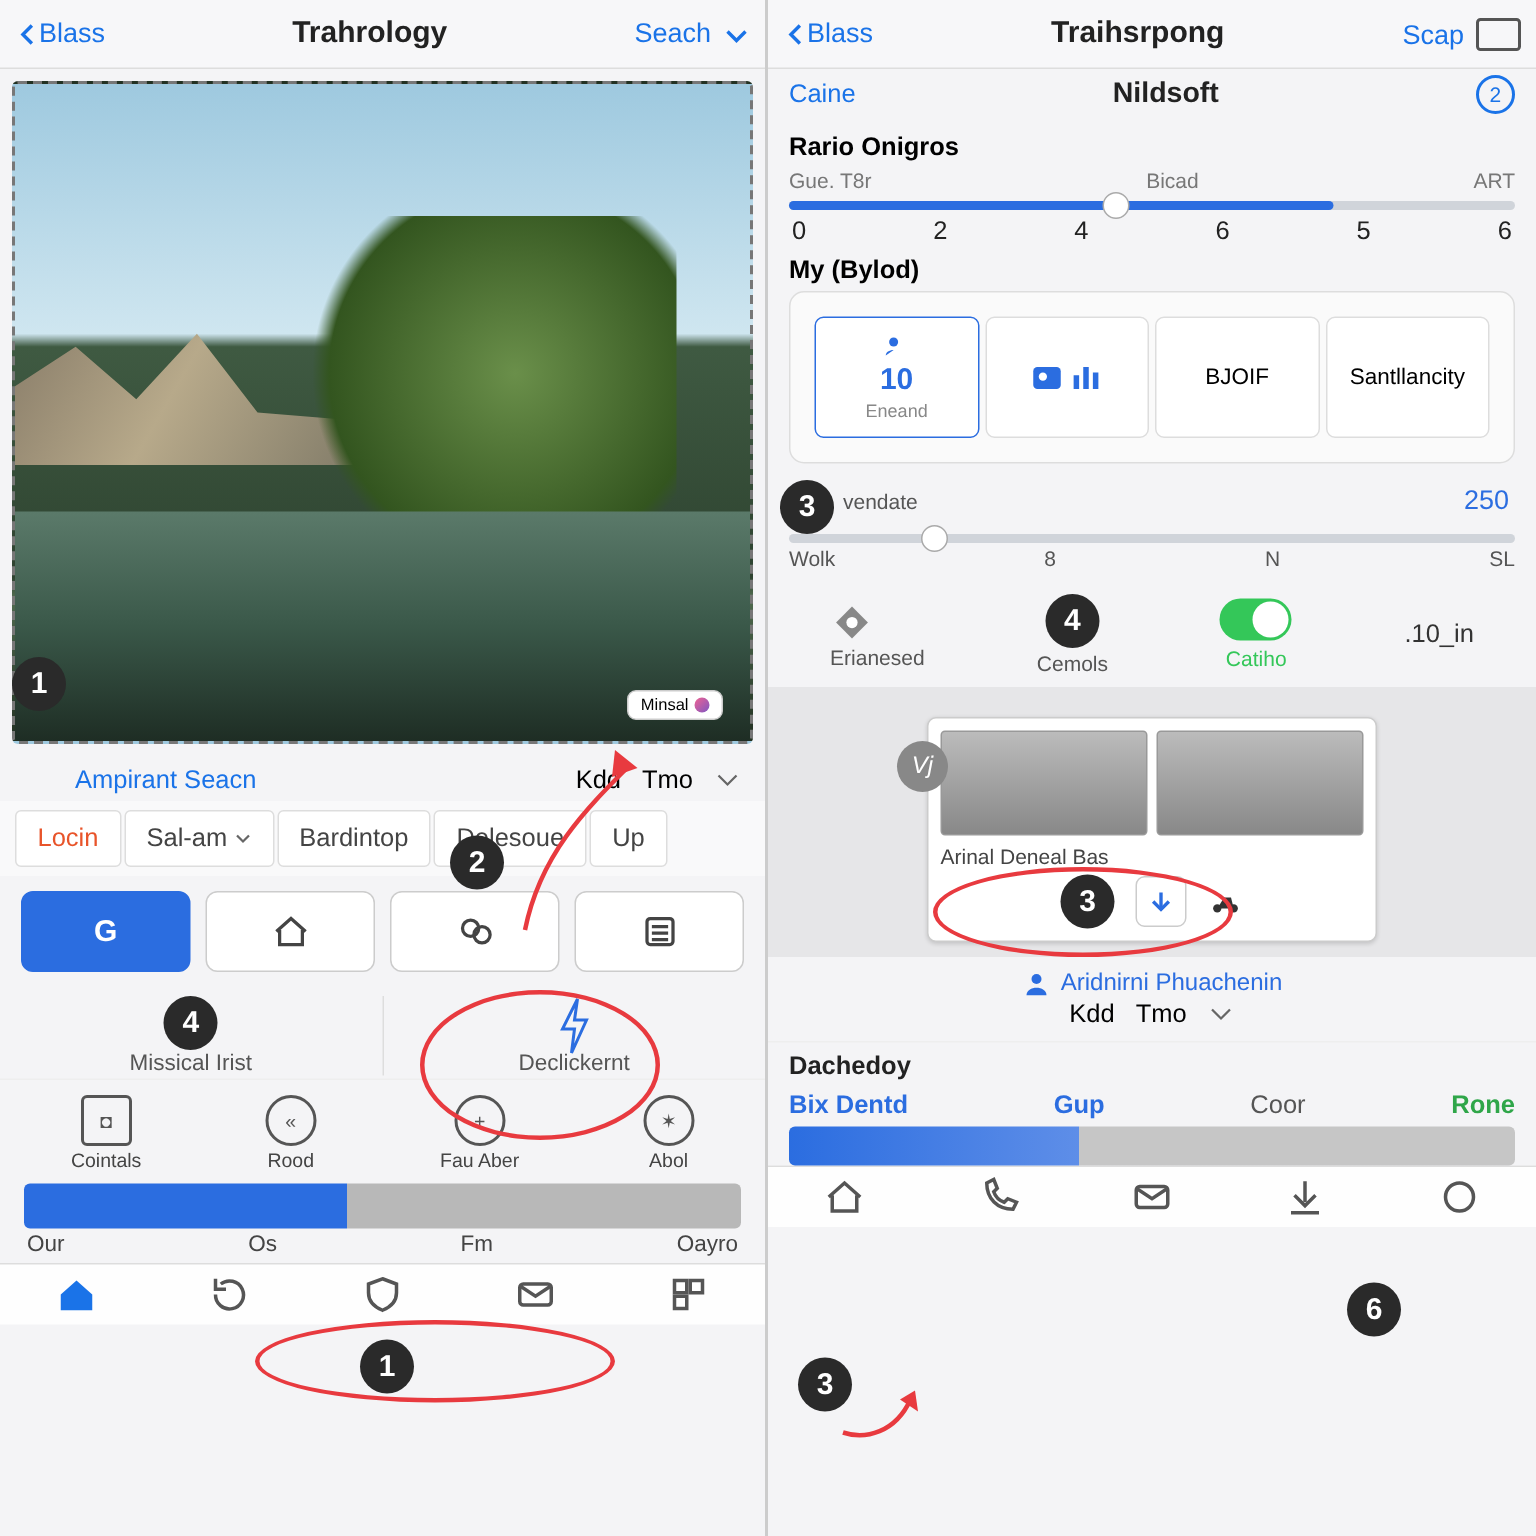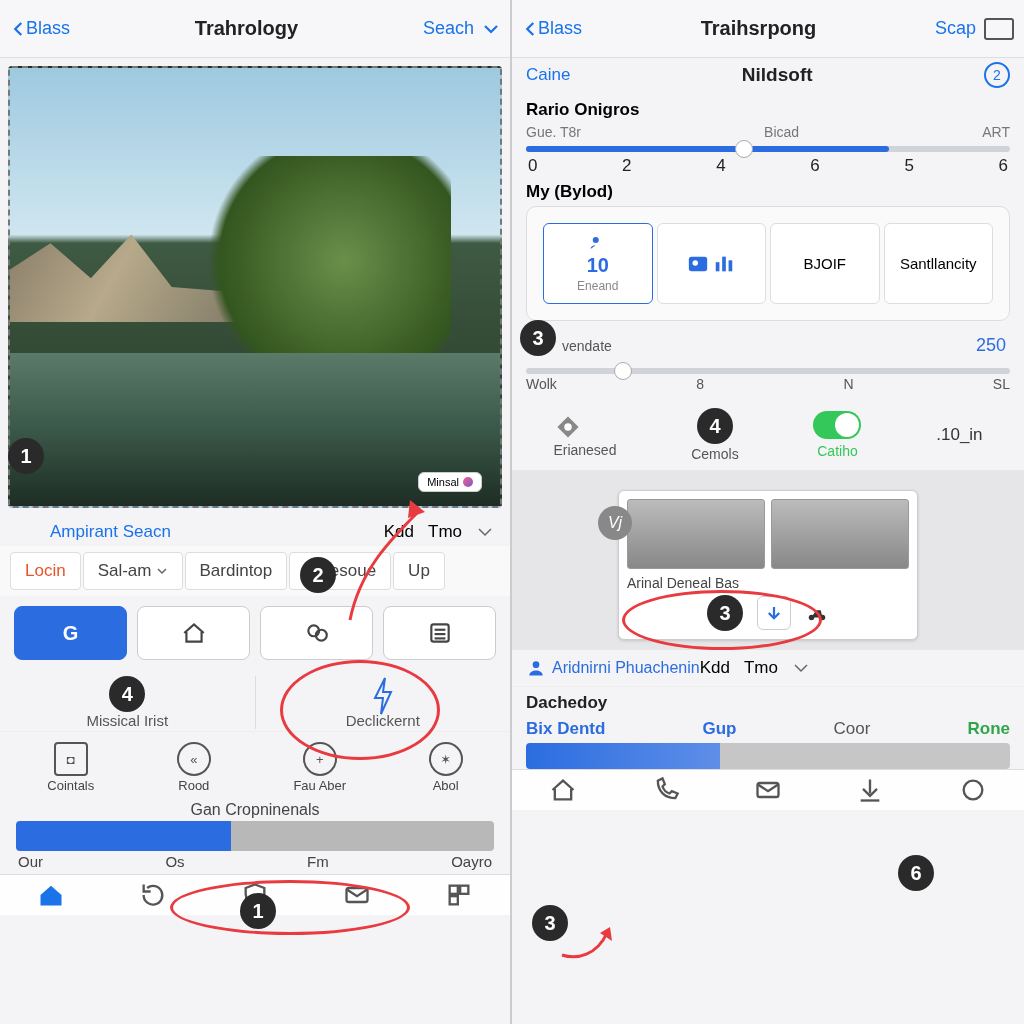--- a/index.html
+++ b/index.html
@@ -6,27 +6,27 @@
 body {
   font-family: -apple-system, BlinkMacSystemFont, "Segoe UI", Arial, sans-serif;
   background: #f4f4f6;
   width: 1024px;
   height: 1024px;
   display: flex;
 }
 .pane { width: 512px; height: 1024px; display: flex; flex-direction: column; position: relative; }
 .pane-left { border-right: 2px solid #ccc; }
 .header {
-  height: 58px; display: flex; align-items: center; justify-content: space-between;
+  height: 46px; display: flex; align-items: center; justify-content: space-between;
   padding: 0 10px; background: #f7f7f9; border-bottom: 1px solid #ddd;
 }
 .back { color: #1a73e8; font-size: 18px; display: flex; align-items: center; cursor: pointer; }
 .back svg { margin-right: -2px; }
 .title { font-weight: 700; font-size: 20px; color: #222; }
-.search-link { color: #1a73e8; font-size: 18px; display: flex; align-items: center; gap: 8px; }
+.search-link { color: #1a73e8; font-size: 18px; display: flex; align-items: flex-end; gap: 8px; }
 .hero {
   margin: 8px; border-radius: 4px; height: 442px;
   border: 2px dashed #777; position: relative;
   background: linear-gradient(to bottom, #9ec9df 0%, #cfe6f0 38%, #3f5a42 40%, #2e4330 75%, #506b4f 78%, #223122 100%);
   overflow: hidden;
 }
 .hero .mountains {
   position: absolute; left: 0; top: 38%; width: 55%; height: 20%;
   background: linear-gradient(120deg, #8a7e6a 0%, #b7a98a 40%, #747060 100%);
   clip-path: polygon(0 40%, 15% 10%, 30% 50%, 45% 0, 60% 60%, 100% 70%, 100% 100%, 0 100%);
@@ -110,21 +110,21 @@
 .quick .q { text-align: center; font-size: 14px; color: #555; }
 .toggle { width: 48px; height: 28px; background: #34c759; border-radius: 14px; position: relative; margin: 0 auto 4px; }
 .toggle::after { content:""; position:absolute; right:2px; top:2px; width:24px; height:24px; background:#fff; border-radius:50%; }
 .thumbs { background: #e6e6e8; padding: 20px 14px 10px; position: relative; }
 .thumb-box { width: 300px; margin: 0 auto; background: #fff; border: 1px solid #ccc; border-radius: 6px; padding: 8px; box-shadow: 0 1px 3px rgba(0,0,0,.15); }
 .thumb-box .pics { display: flex; gap: 6px; }
 .thumb-box .pics .pic { flex:1; height:70px; background: linear-gradient(#bbb,#888); border:1px solid #999; border-radius:3px; filter: grayscale(100%); }
 .thumb-box .tl { font-size: 14px; color: #444; margin: 6px 0 4px; }
 .thumb-box .controls { display: flex; gap: 14px; align-items: center; justify-content: center; }
 .thumb-box .controls .c { width: 34px; height: 34px; border:1px solid #ccc; border-radius:6px; display:flex; align-items:center; justify-content:center; color:#2b6de0; }
-.link-row { display: flex; align-items: center; padding: 8px 14px; font-size: 16px; }
+.link-row { display: flex; align-items: center; padding: 8px 14px; font-size: 16px; flex-direction: column; }
 .link-row .l { color: #2b6de0; display:flex; align-items:center; gap:6px; }
 .dach { padding: 6px 14px 2px; font-size: 17px; font-weight: 700; color: #222; border-top: 1px solid #eee; }
 .chips { display: flex; justify-content: space-between; padding: 4px 14px; font-size: 17px; }
 .chips .c1 { color: #2b6de0; font-weight:600; }
 .chips .c4 { color: #2fa649; font-weight:600; }
 .rbar { margin: 0 14px; height: 26px; background: linear-gradient(to right,#2b6de0 0%,#5e8ee8 40%,#c6c6c6 40%,#c6c6c6 100%); border-radius: 4px; position: relative; }
 .rticks { display: flex; justify-content: space-between; padding: 2px 14px; font-size: 14px; color: #555; }
 
 svg { display: block; }
 .small-chevron { width:18px; height:18px; }
@@ -239,21 +239,20 @@
   </div>
 
   <div class="bottom-icons">
     <div class="bicon"><div class="bi sq">◘</div><span>Cointals</span></div>
     <div class="bicon"><div class="bi">«</div><span>Rood</span></div>
     <div class="bicon"><div class="bi">+</div><span>Fau Aber</span></div>
     <div class="bicon"><div class="bi">✶</div><span>Abol</span></div>
   </div>
 
   <div class="slider-g">
-    <div class="slabel">Gan Cropninenals</div>
     <div class="slider-bar"></div>
     <div class="slider-ticks">
       <span>Our</span>
         <span>Os</span>
         <span>Fm</span>
         <span>Oayro</span>
     </div>
   </div>
   <div class="red-circle" style="left:170px; top:880px; width:240px; height:55px;"></div>
   <div class="marker" style="left:240px; top:893px;">1</div>

